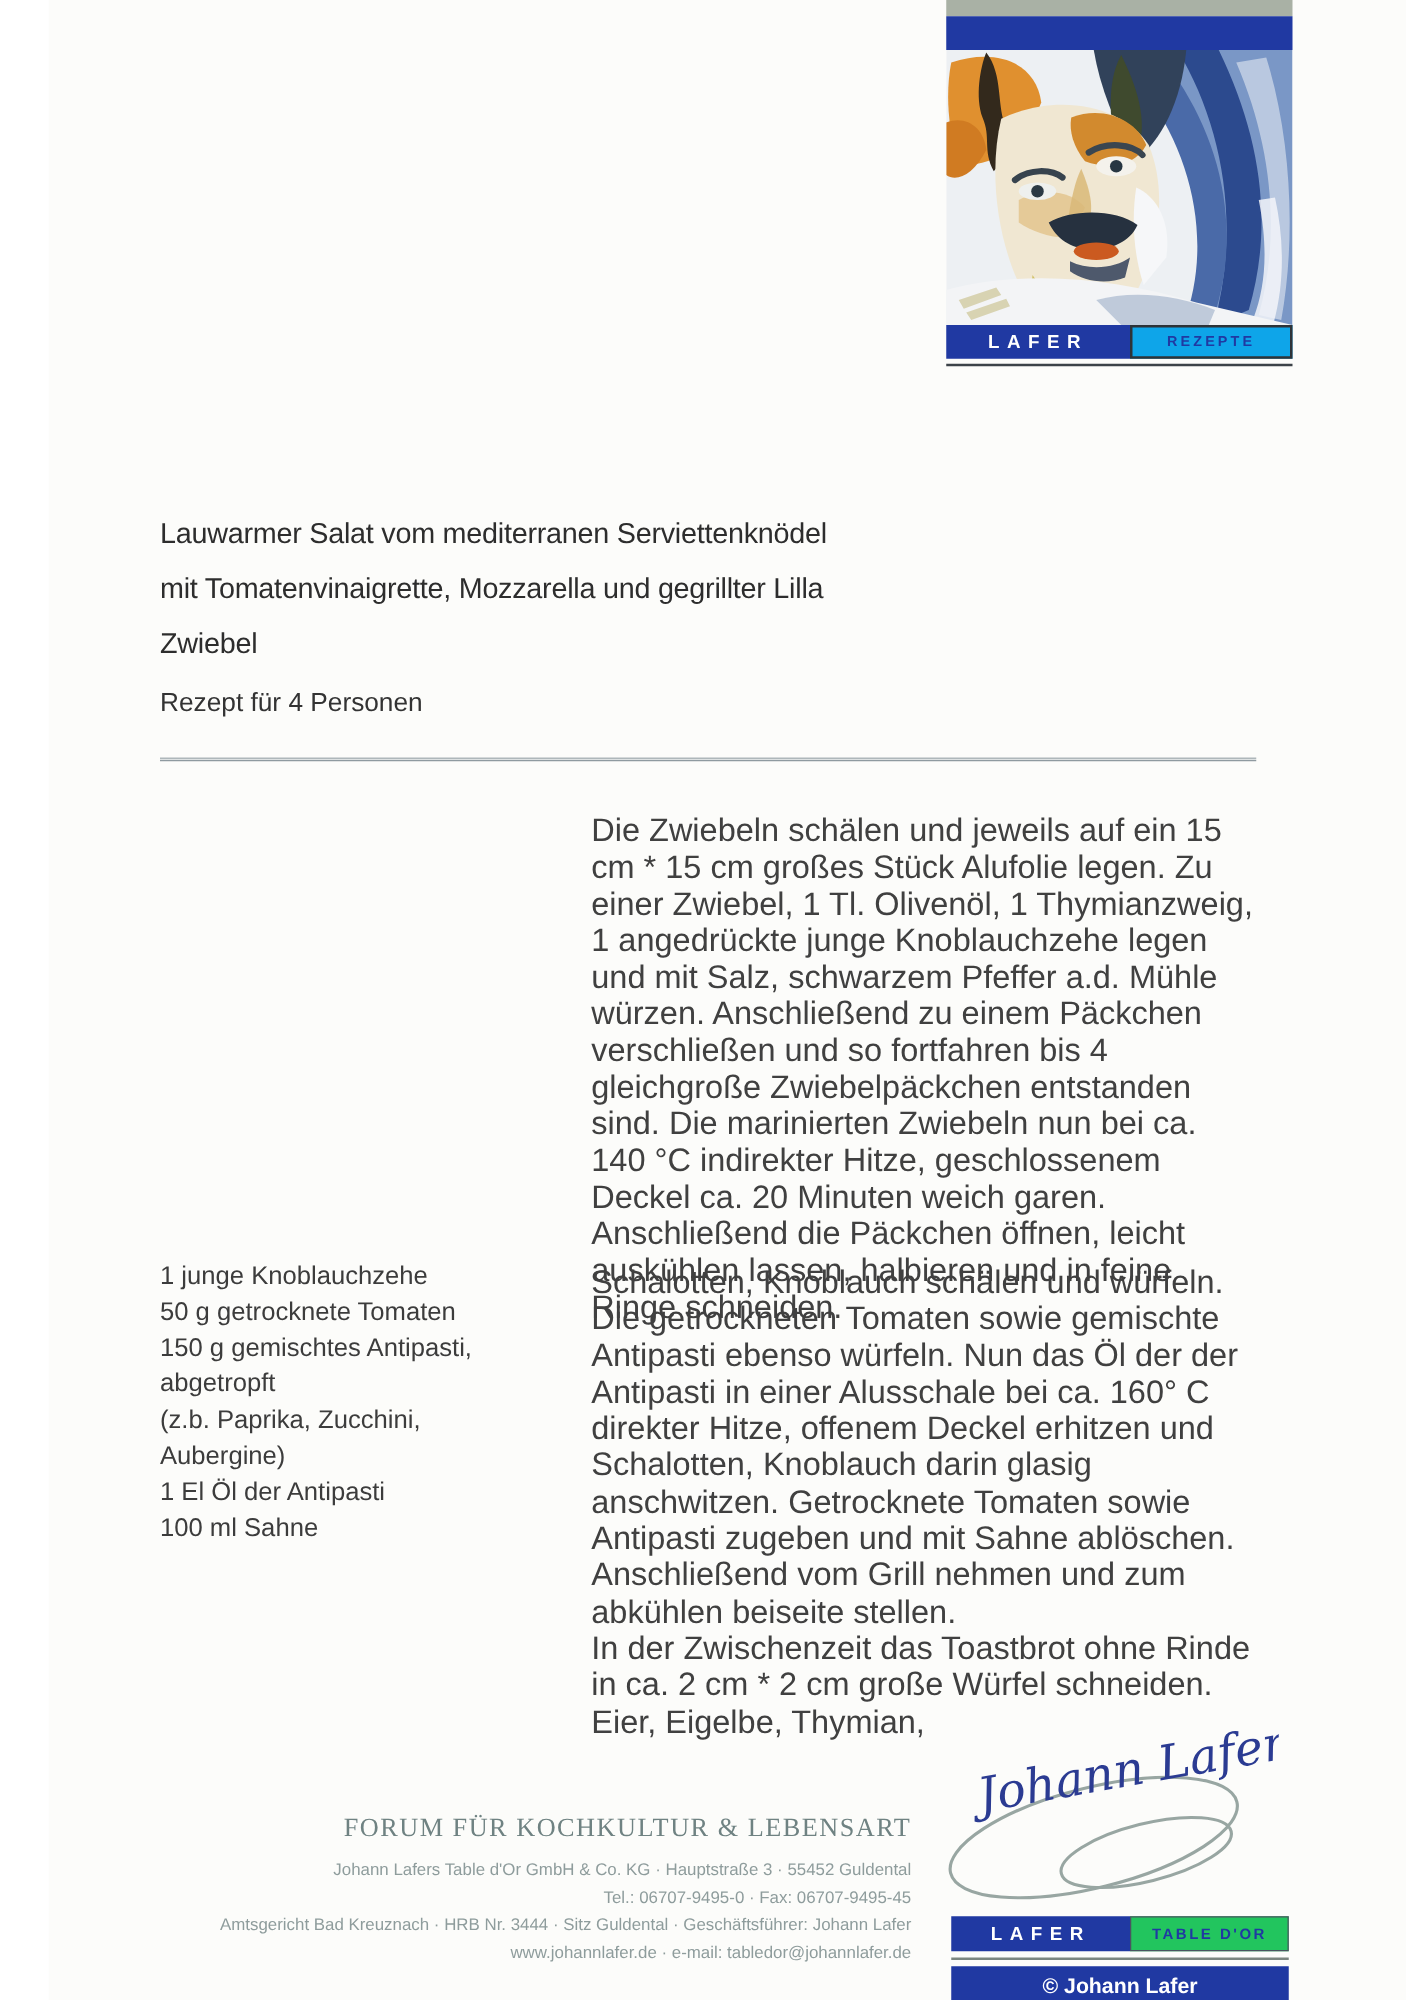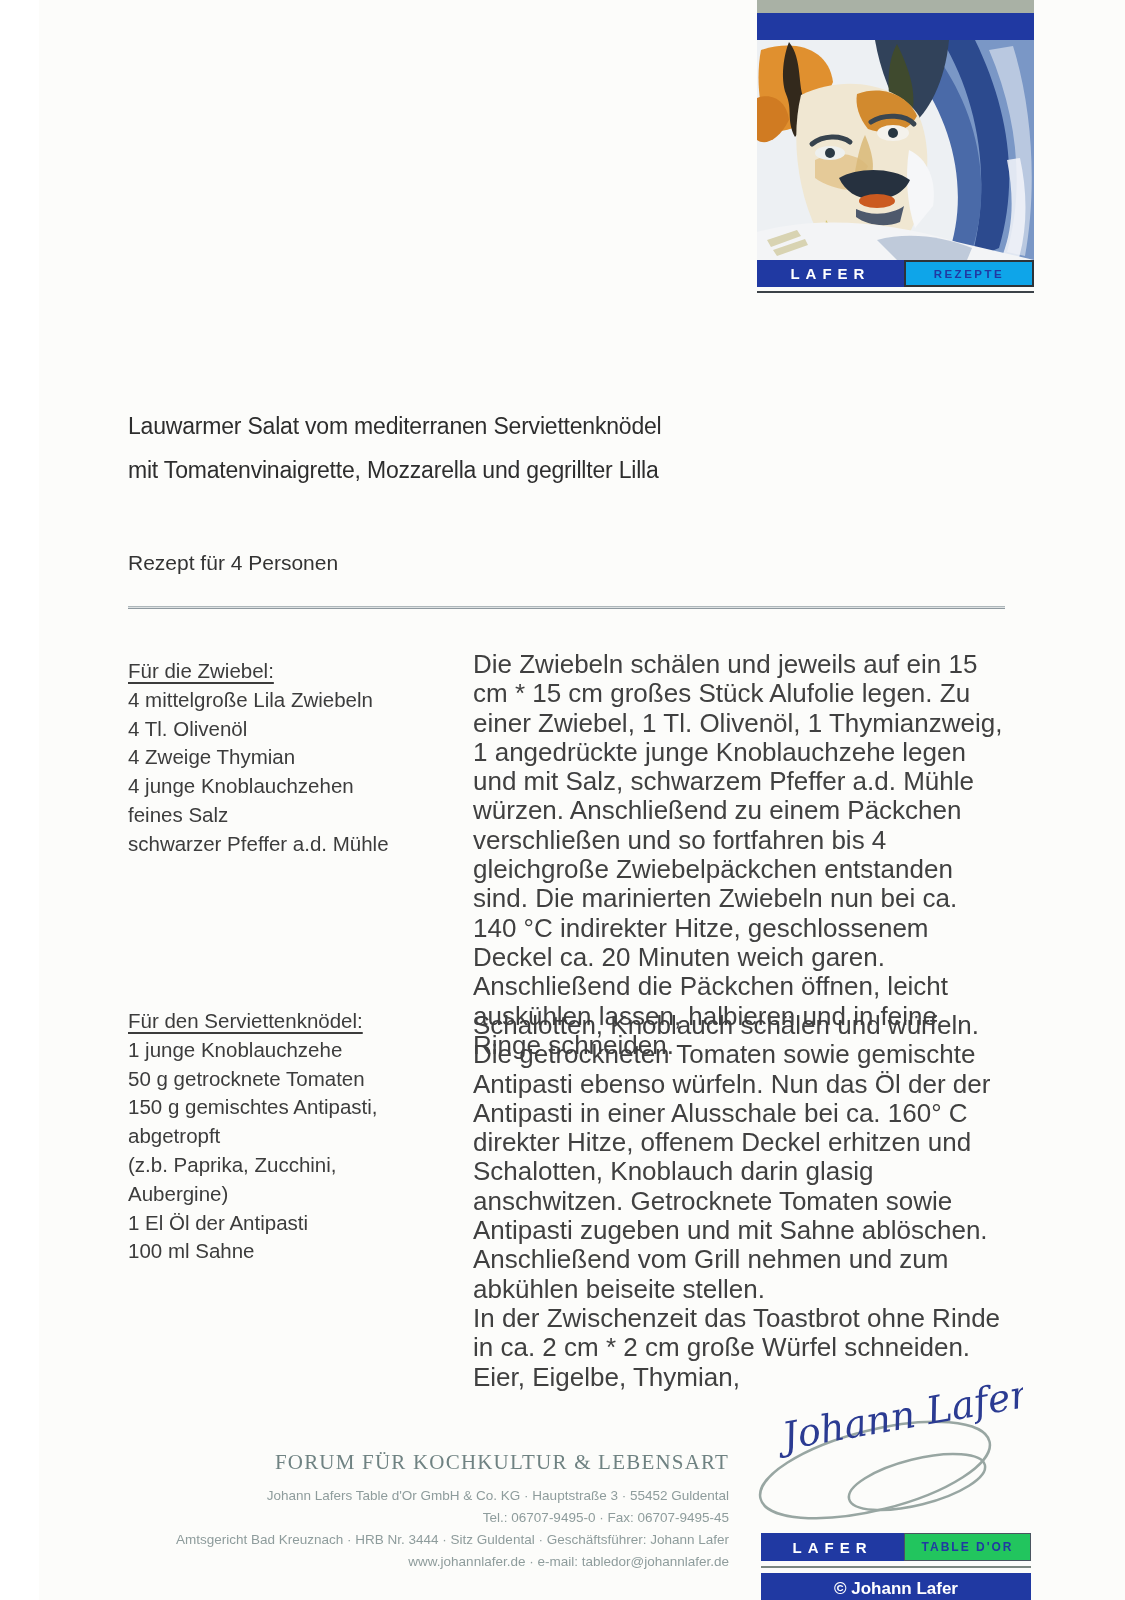--- a/index.html
+++ b/index.html
@@ -130,39 +130,30 @@
     <div class="badge-bar">
       <div class="cell-blue">LAFER</div>
       <div class="cell-white">REZEPTE</div>
     </div>
     <div class="badge-underline"></div>
   </div>
 
   <div class="title">
     <div>Lauwarmer Salat vom mediterranen Serviettenknödel</div>
     <div>mit Tomatenvinaigrette, Mozzarella und gegrillter Lilla</div>
+    <div>Zwiebel</div>
   </div>
   <div class="subtitle">Rezept für 4 Personen</div>
   <div class="rule"></div>
 
-  <div class="ing-list ing-list-1">
-    <div class="ing-heading">Für die Zwiebel:</div>
-    <div>4 mittelgroße Lila Zwiebeln</div>
-    <div>4 Tl. Olivenöl</div>
-    <div>4 Zweige Thymian</div>
-    <div>4 junge Knoblauchzehen</div>
-    <div>feines Salz</div>
-    <div>schwarzer Pfeffer a.d. Mühle</div>
-  </div>
   <div class="instructions instructions-1">
     <p>Die Zwiebeln schälen und jeweils auf ein 15 cm * 15 cm großes Stück Alufolie legen. Zu einer Zwiebel, 1 Tl. Olivenöl, 1 Thymianzweig, 1 angedrückte junge Knoblauchzehe legen und mit Salz, schwarzem Pfeffer a.d. Mühle würzen. Anschließend zu einem Päckchen verschließen und so fortfahren bis 4 gleichgroße Zwiebelpäckchen entstanden sind. Die marinierten Zwiebeln nun bei ca. 140 °C indirekter Hitze, geschlossenem Deckel ca. 20 Minuten weich garen. Anschließend die Päckchen öffnen, leicht auskühlen lassen, halbieren und in feine Ringe schneiden.</p>
   </div>
 
   <div class="ing-list ing-list-2">
-    <div class="ing-heading">Für den Serviettenknödel:</div>
     <div>1 junge Knoblauchzehe</div>
     <div>50 g getrocknete Tomaten</div>
     <div>150 g gemischtes Antipasti,</div>
     <div>abgetropft</div>
     <div>(z.b. Paprika, Zucchini,</div>
     <div>Aubergine)</div>
     <div>1 El Öl der Antipasti</div>
     <div>100 ml Sahne</div>
   </div>
   <div class="instructions instructions-2">

